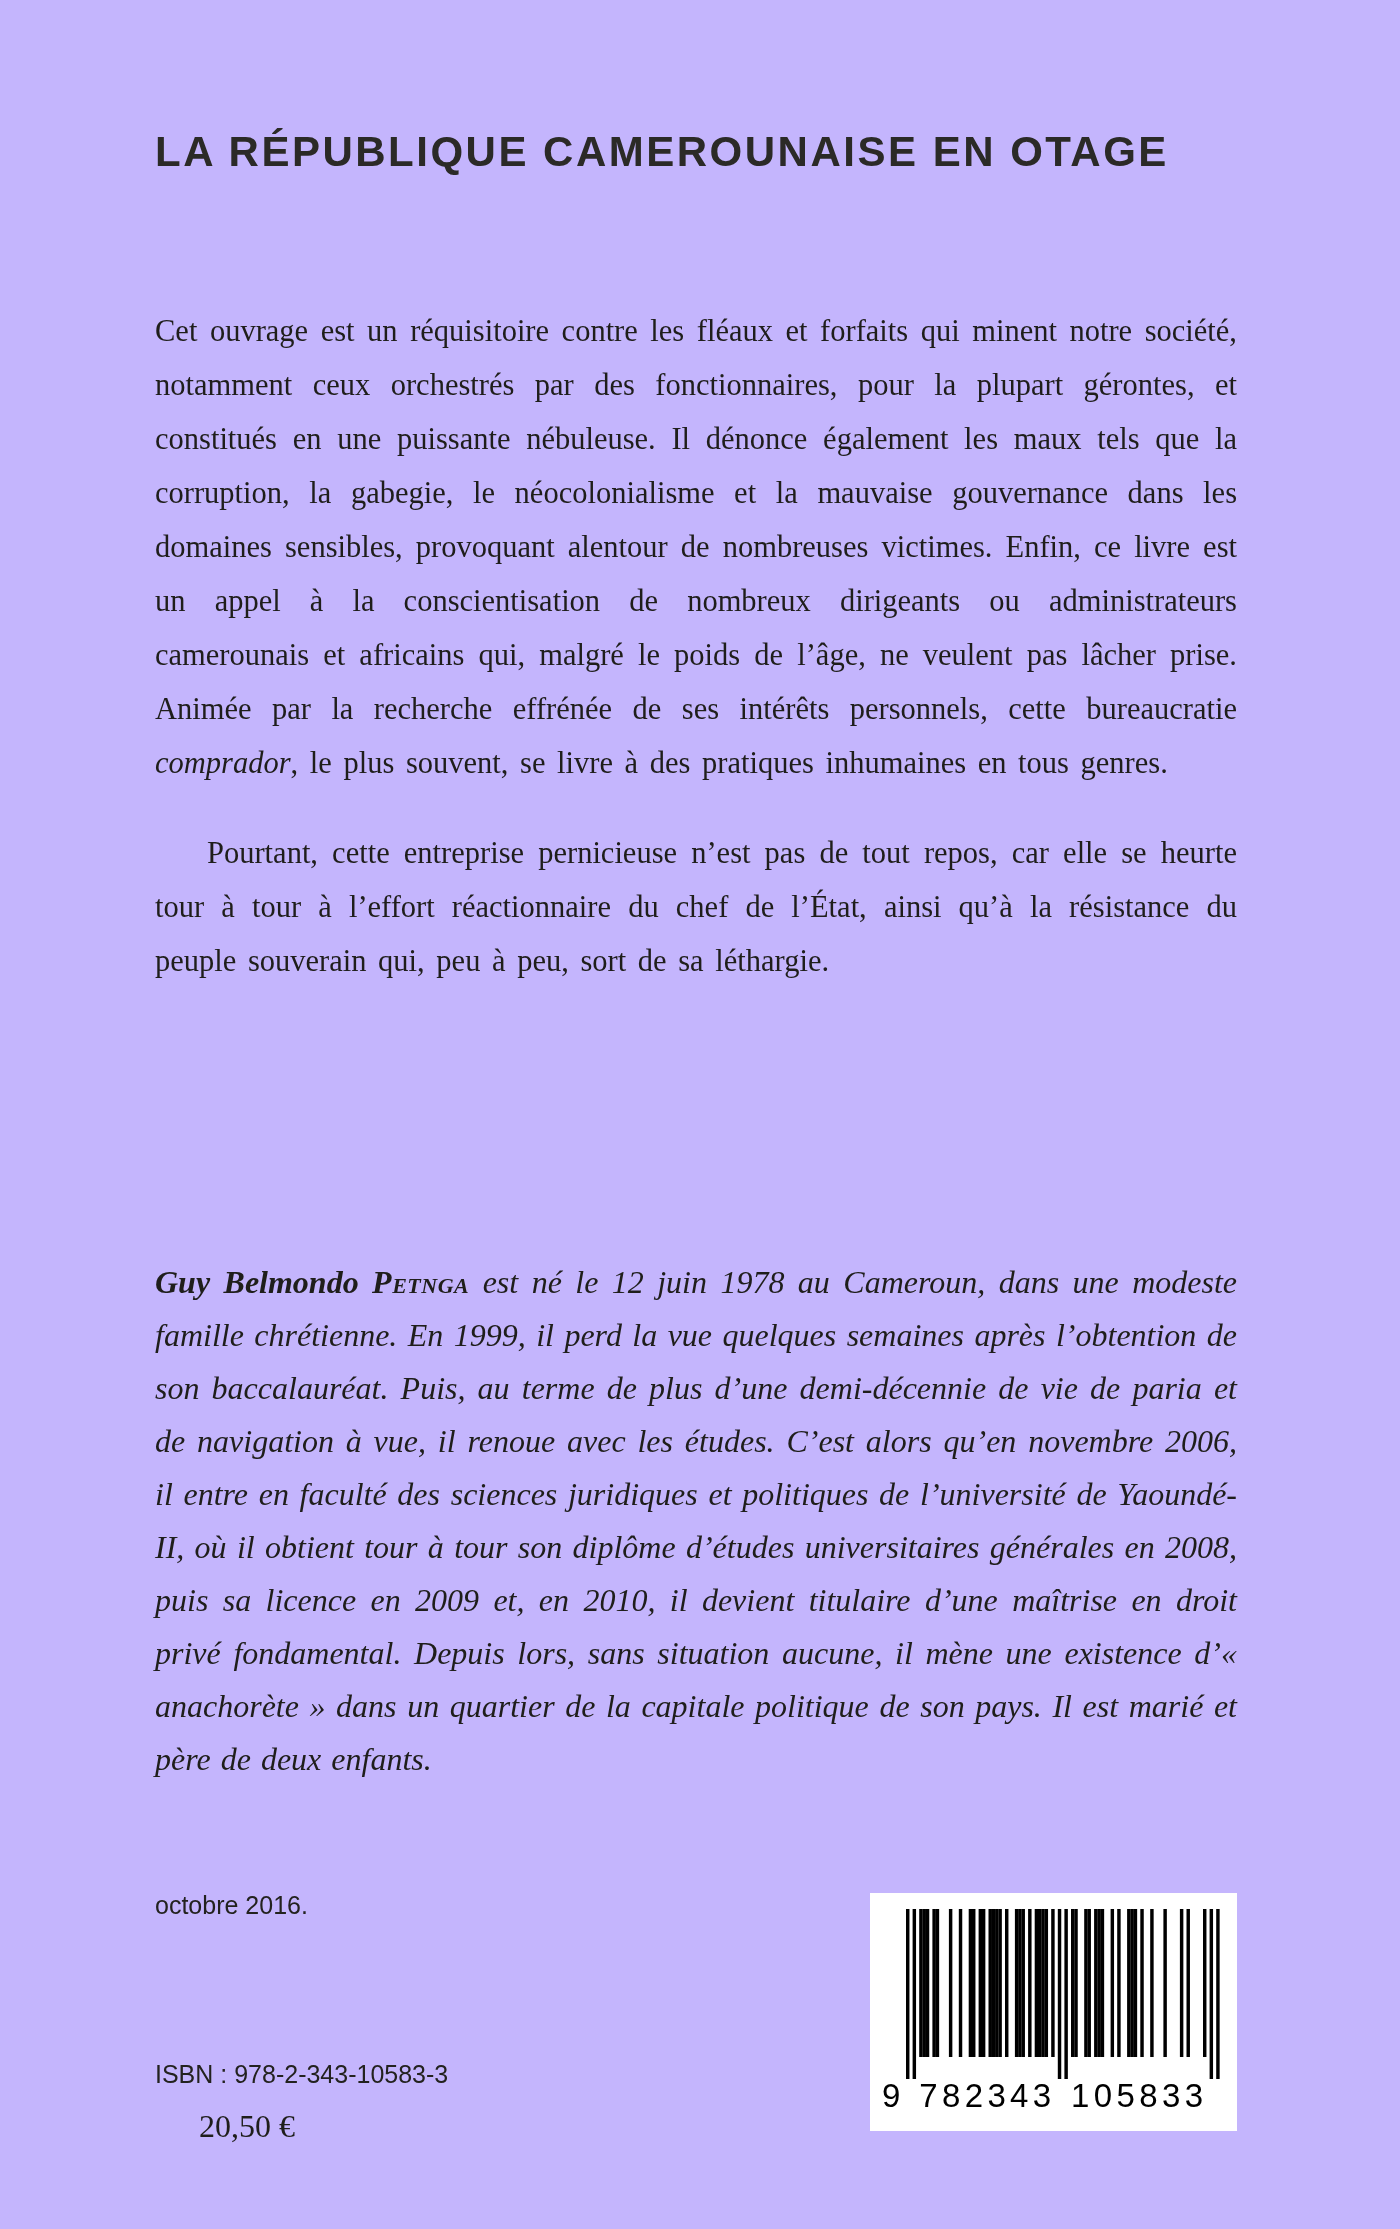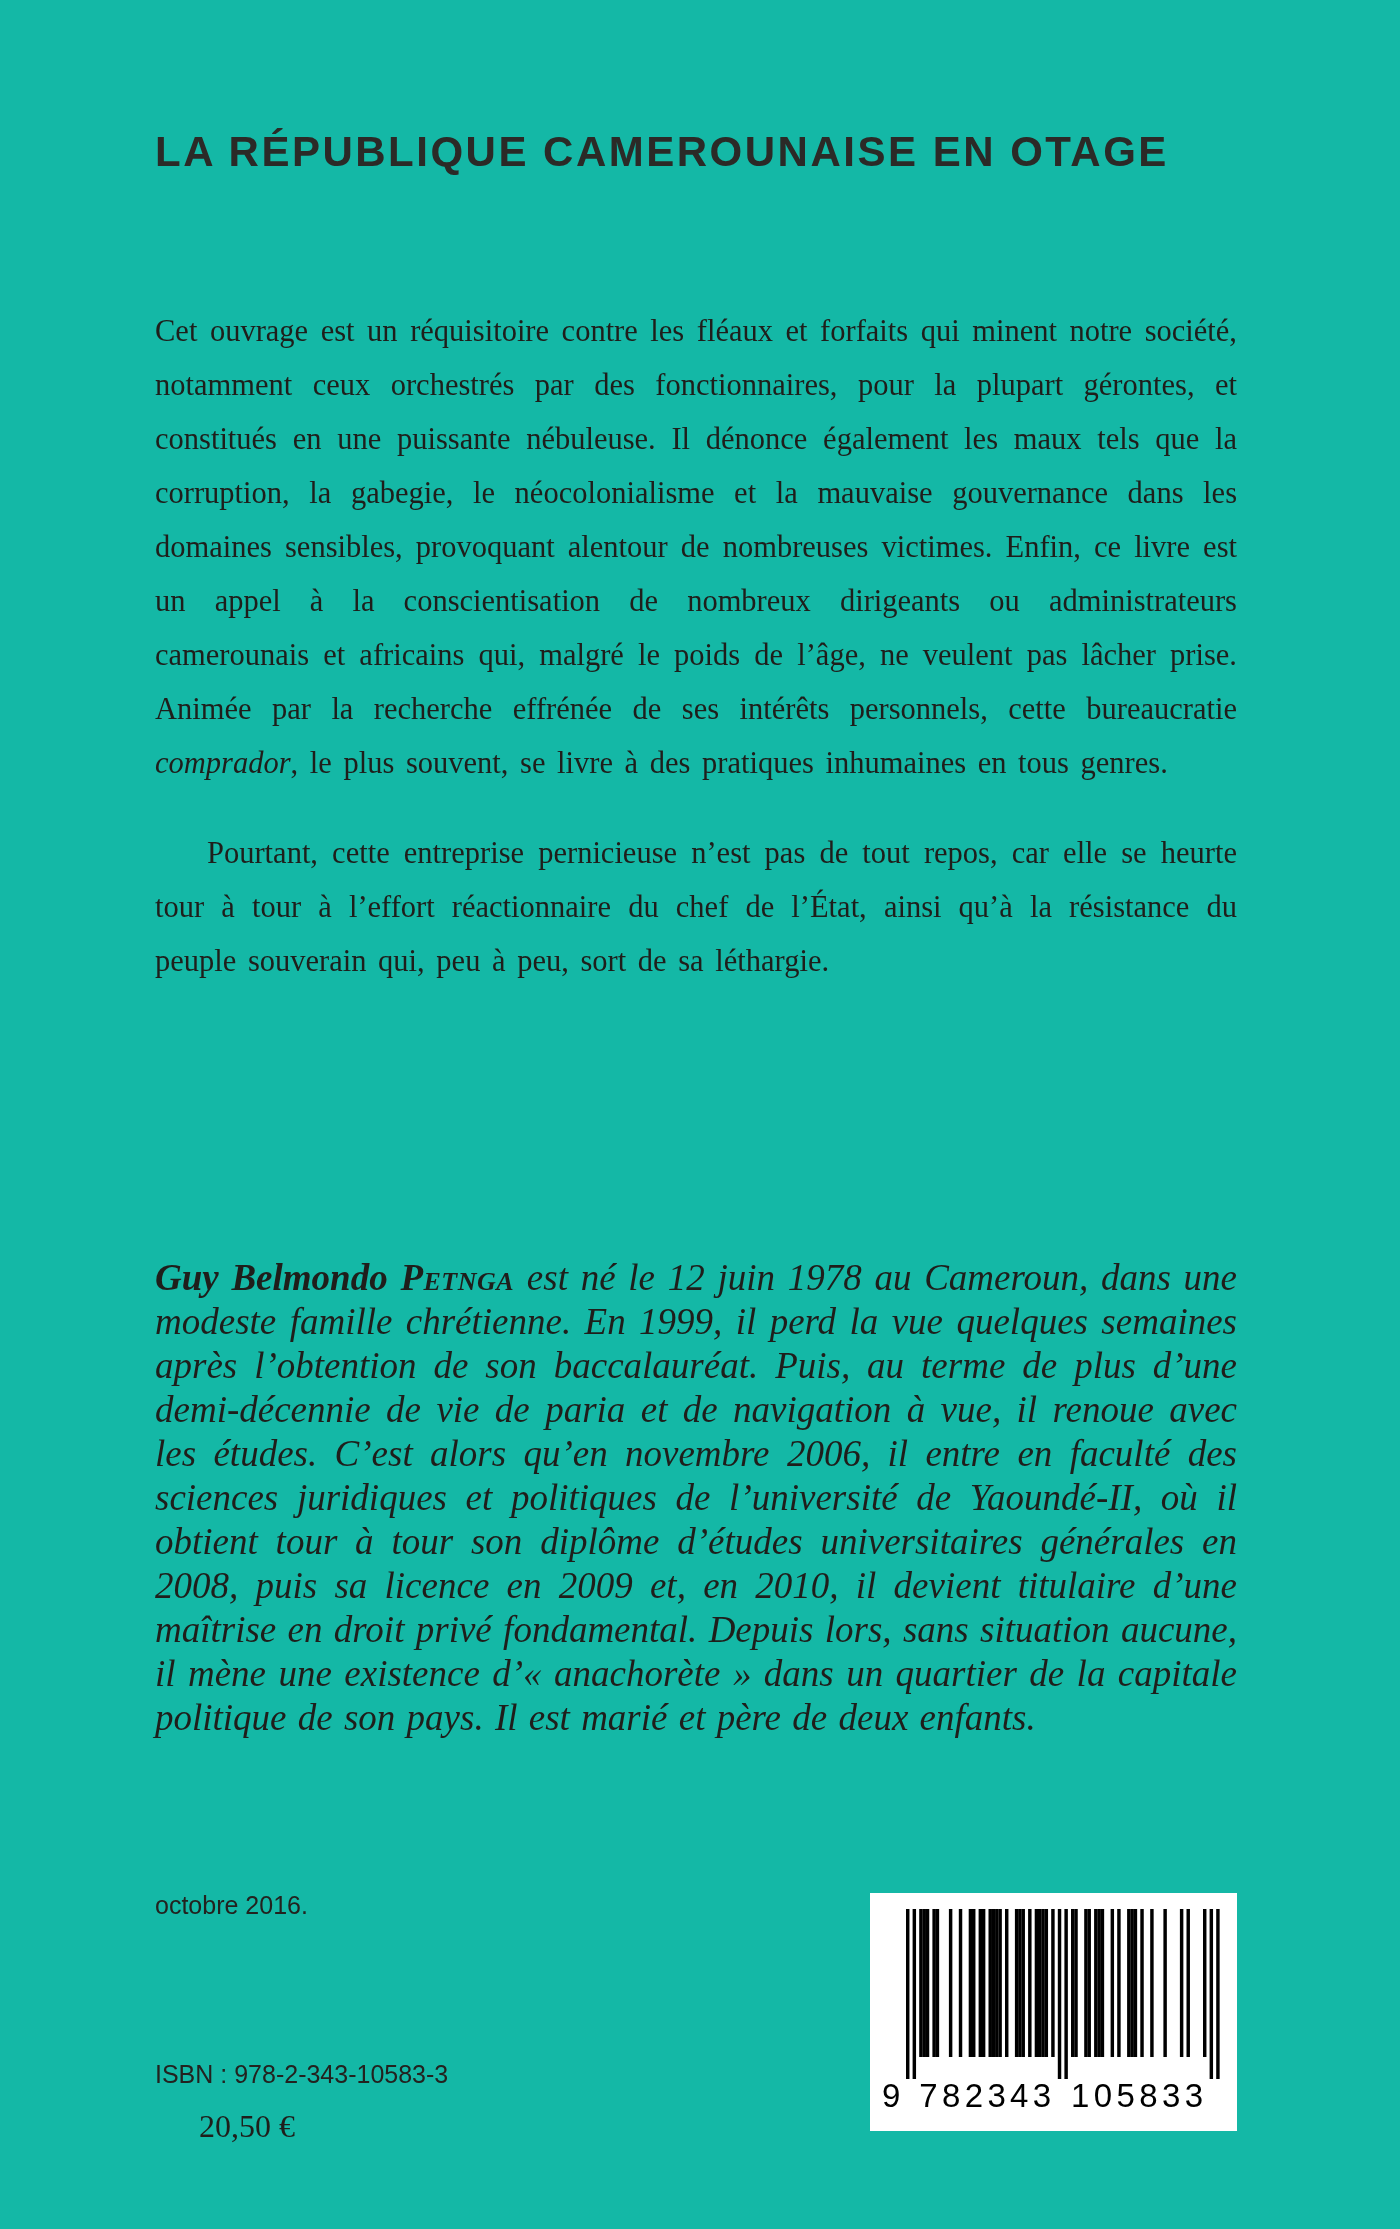--- a/index.html
+++ b/index.html
@@ -1,20 +1,20 @@
 <!DOCTYPE html>
 <html><head>
 <meta charset="utf-8">
 <style>
   html,body{margin:0;padding:0;background:#8a8272;}
   .page{
     position:relative;
     width:1400px;height:2229px;
     margin:0 auto;
-    background:#14b8a6;
+    background:#c4b5fd;
     color:#1f1e1b;
     font-family:"Liberation Serif", serif;
     overflow:hidden;
   }
   .title{
     position:absolute;left:155px;top:128px;width:1085px;
     font-family:"Liberation Sans", sans-serif;
     font-weight:bold;
     font-size:42px;
     letter-spacing:2.5px;
@@ -24,21 +24,21 @@
   .synopsis{
     position:absolute;left:155px;top:304px;width:1082px;
     font-size:30.5px;line-height:54px;
     text-align:justify;
     word-spacing:4px;
   }
   .synopsis p{margin:0;}
   .synopsis .para2{margin-top:36px;text-indent:52px;}
   .bio{
     position:absolute;left:155px;top:1256px;width:1082px;
-    font-size:37px;line-height:44px;
+    font-size:32px;line-height:53px;
     font-style:italic;
     text-align:justify;
     word-spacing:2px;
   }
   .seg-n{}
   .seg-i{font-style:italic;}
   .seg-b{font-weight:bold;}
   .seg-bsc{font-weight:bold;font-variant:small-caps;letter-spacing:0.5px;}
   .credits{
     position:absolute;left:155px;top:1888px;width:660px;

